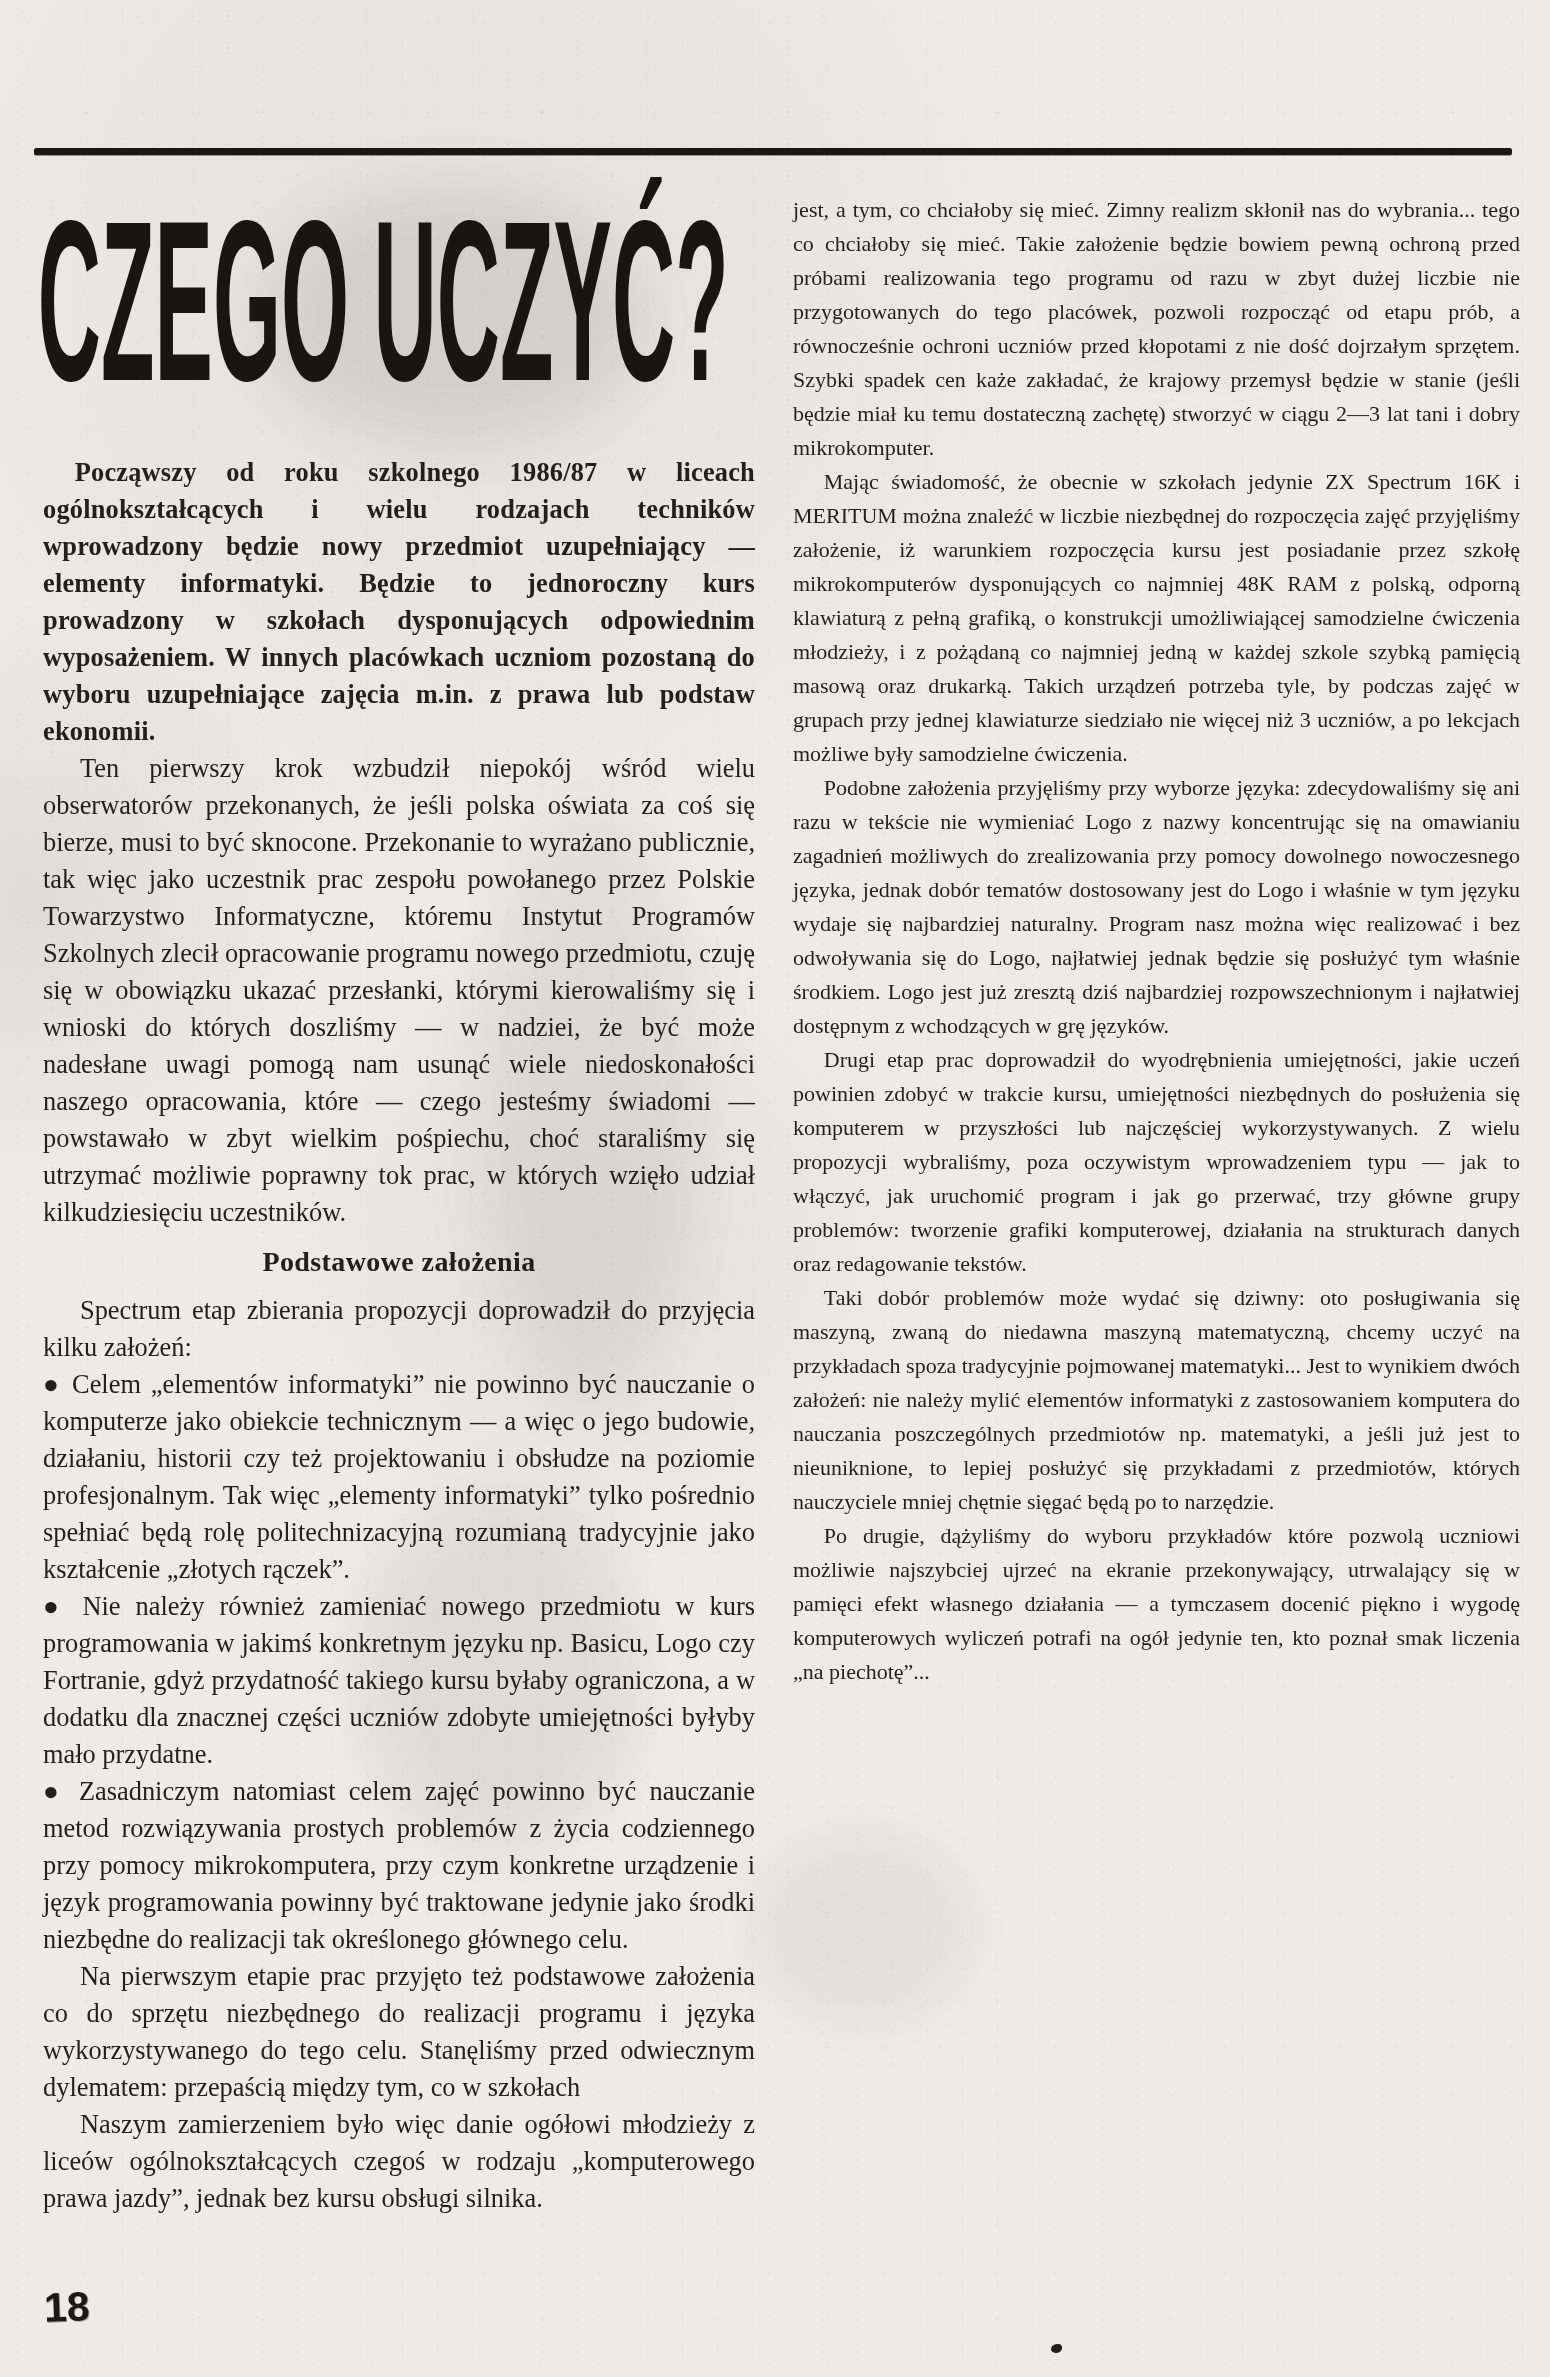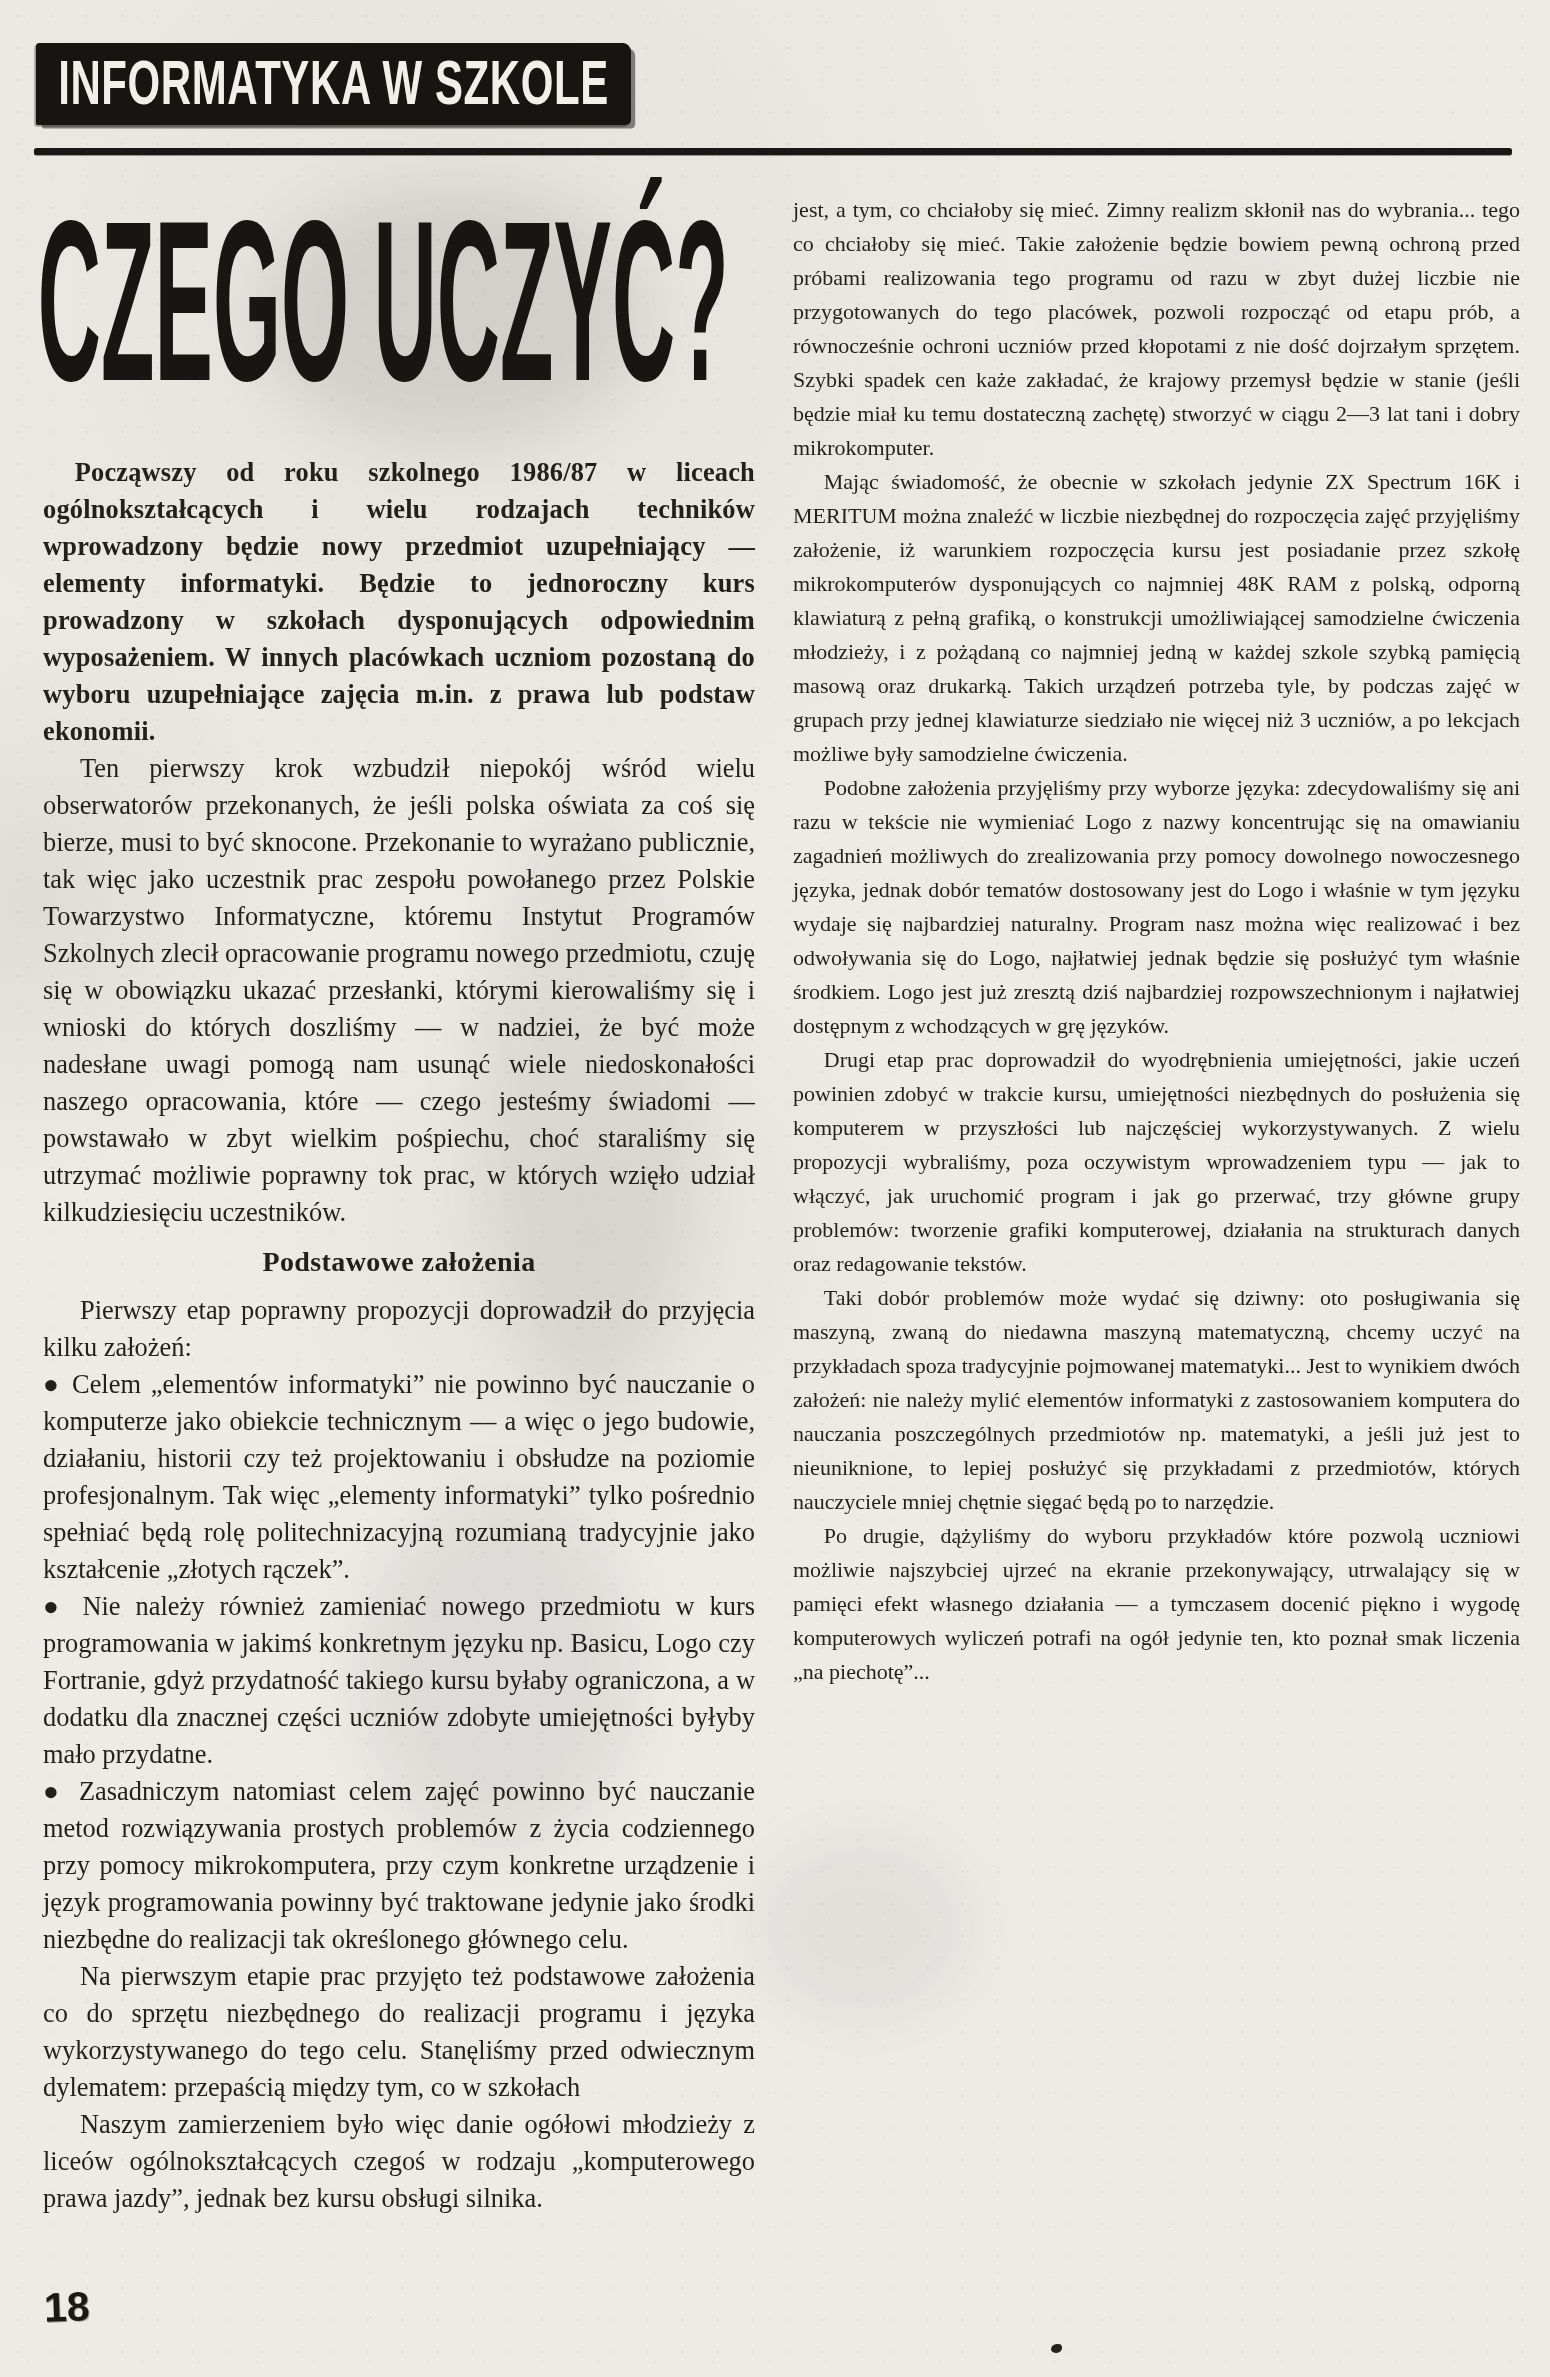--- a/index.html
+++ b/index.html
@@ -79,39 +79,34 @@
 <body>
 
 <div id="page">
 
   <div class="smudge s1"></div>
   <div class="smudge s2"></div>
   <div class="smudge s3"></div>
   <div class="smudge s4"></div>
   <div class="smudge s5"></div>
 
-  <div class="banner">
-    <svg width="595" height="82" viewBox="0 0 697 96">
-      <text x="26" y="72" font-size="74" textLength="645" lengthAdjust="spacingAndGlyphs">INFORMATYKA W SZKOLE</text>
-    </svg>
-  </div>
 
   <div class="rule"></div>
 
   <div class="headline">
     <svg width="708" height="205" viewBox="0 0 830 240">
       <text x="2" y="218" font-size="268" textLength="810" lengthAdjust="spacingAndGlyphs">CZEGO UCZYĆ?</text>
     </svg>
   </div>
 
   <div class="col" id="col-left">
     <p class="lead">Począwszy od roku szkolnego 1986/87 w liceach ogólnokształcących i wielu rodzajach techników wprowadzony będzie nowy przedmiot uzupełniający — elementy informatyki. Będzie to jednoroczny kurs prowadzony w szkołach dysponujących odpowiednim wyposażeniem. W innych placówkach uczniom pozostaną do wyboru uzupełniające zajęcia m.in. z prawa lub podstaw ekonomii.</p>
     <p class="indent">Ten pierwszy krok wzbudził niepokój wśród wielu obserwatorów przekonanych, że jeśli polska oświata za coś się bierze, musi to być sknocone. Przekonanie to wyrażano publicznie, tak więc jako uczestnik prac zespołu powołanego przez Polskie Towarzystwo Informatyczne, któremu Instytut Programów Szkolnych zlecił opracowanie programu nowego przedmiotu, czuję się w obowiązku ukazać przesłanki, którymi kierowaliśmy się i wnioski do których doszliśmy — w nadziei, że być może nadesłane uwagi pomogą nam usunąć wiele niedoskonałości naszego opracowania, które — czego jesteśmy świadomi — powstawało w zbyt wielkim pośpiechu, choć staraliśmy się utrzymać możliwie poprawny tok prac, w których wzięło udział kilkudziesięciu uczestników.</p>
     <h2 class="section-heading">Podstawowe założenia</h2>
-    <p class="indent">Pierwszy etap poprawny propozycji doprowadził do przyjęcia kilku założeń:</p>
+    <p class="indent">Spectrum etap zbierania propozycji doprowadził do przyjęcia kilku założeń:</p>
     <p class="noindent">● Celem „elementów informatyki” nie powinno być nauczanie o komputerze jako obiekcie technicznym — a więc o jego budowie, działaniu, historii czy też projektowaniu i obsłudze na poziomie profesjonalnym. Tak więc „elementy informatyki” tylko pośrednio spełniać będą rolę politechnizacyjną rozumianą tradycyjnie jako kształcenie „złotych rączek”.</p>
     <p class="noindent">● Nie należy również zamieniać nowego przedmiotu w kurs programowania w jakimś konkretnym języku np. Basicu, Logo czy Fortranie, gdyż przydatność takiego kursu byłaby ograniczona, a w dodatku dla znacznej części uczniów zdobyte umiejętności byłyby mało przydatne.</p>
     <p class="noindent">● Zasadniczym natomiast celem zajęć powinno być nauczanie metod rozwiązywania prostych problemów z życia codziennego przy pomocy mikrokomputera, przy czym konkretne urządzenie i język programowania powinny być traktowane jedynie jako środki niezbędne do realizacji tak określonego głównego celu.</p>
     <p class="indent">Na pierwszym etapie prac przyjęto też podstawowe założenia co do sprzętu niezbędnego do realizacji programu i języka wykorzystywanego do tego celu. Stanęliśmy przed odwiecznym dylematem: przepaścią między tym, co w szkołach</p>
     <p class="indent">Naszym zamierzeniem było więc danie ogółowi młodzieży z liceów ogólnokształcących czegoś w rodzaju „komputerowego prawa jazdy”, jednak bez kursu obsługi silnika.</p>
   </div>
 
   <div class="col" id="col-right">
     <p class="noindent">jest, a tym, co chciałoby się mieć. Zimny realizm skłonił nas do wybrania... tego co chciałoby się mieć. Takie założenie będzie bowiem pewną ochroną przed próbami realizowania tego programu od razu w zbyt dużej liczbie nie przygotowanych do tego placówek, pozwoli rozpocząć od etapu prób, a równocześnie ochroni uczniów przed kłopotami z nie dość dojrzałym sprzętem. Szybki spadek cen każe zakładać, że krajowy przemysł będzie w stanie (jeśli będzie miał ku temu dostateczną zachętę) stworzyć w ciągu 2—3 lat tani i dobry mikrokomputer.</p>
     <p class="indent">Mając świadomość, że obecnie w szkołach jedynie ZX Spectrum 16K i MERITUM można znaleźć w liczbie niezbędnej do rozpoczęcia zajęć przyjęliśmy założenie, iż warunkiem rozpoczęcia kursu jest posiadanie przez szkołę mikrokomputerów dysponujących co najmniej 48K RAM z polską, odporną klawiaturą z pełną grafiką, o konstrukcji umożliwiającej samodzielne ćwiczenia młodzieży, i z pożądaną co najmniej jedną w każdej szkole szybką pamięcią masową oraz drukarką. Takich urządzeń potrzeba tyle, by podczas zajęć w grupach przy jednej klawiaturze siedziało nie więcej niż 3 uczniów, a po lekcjach możliwe były samodzielne ćwiczenia.</p>

